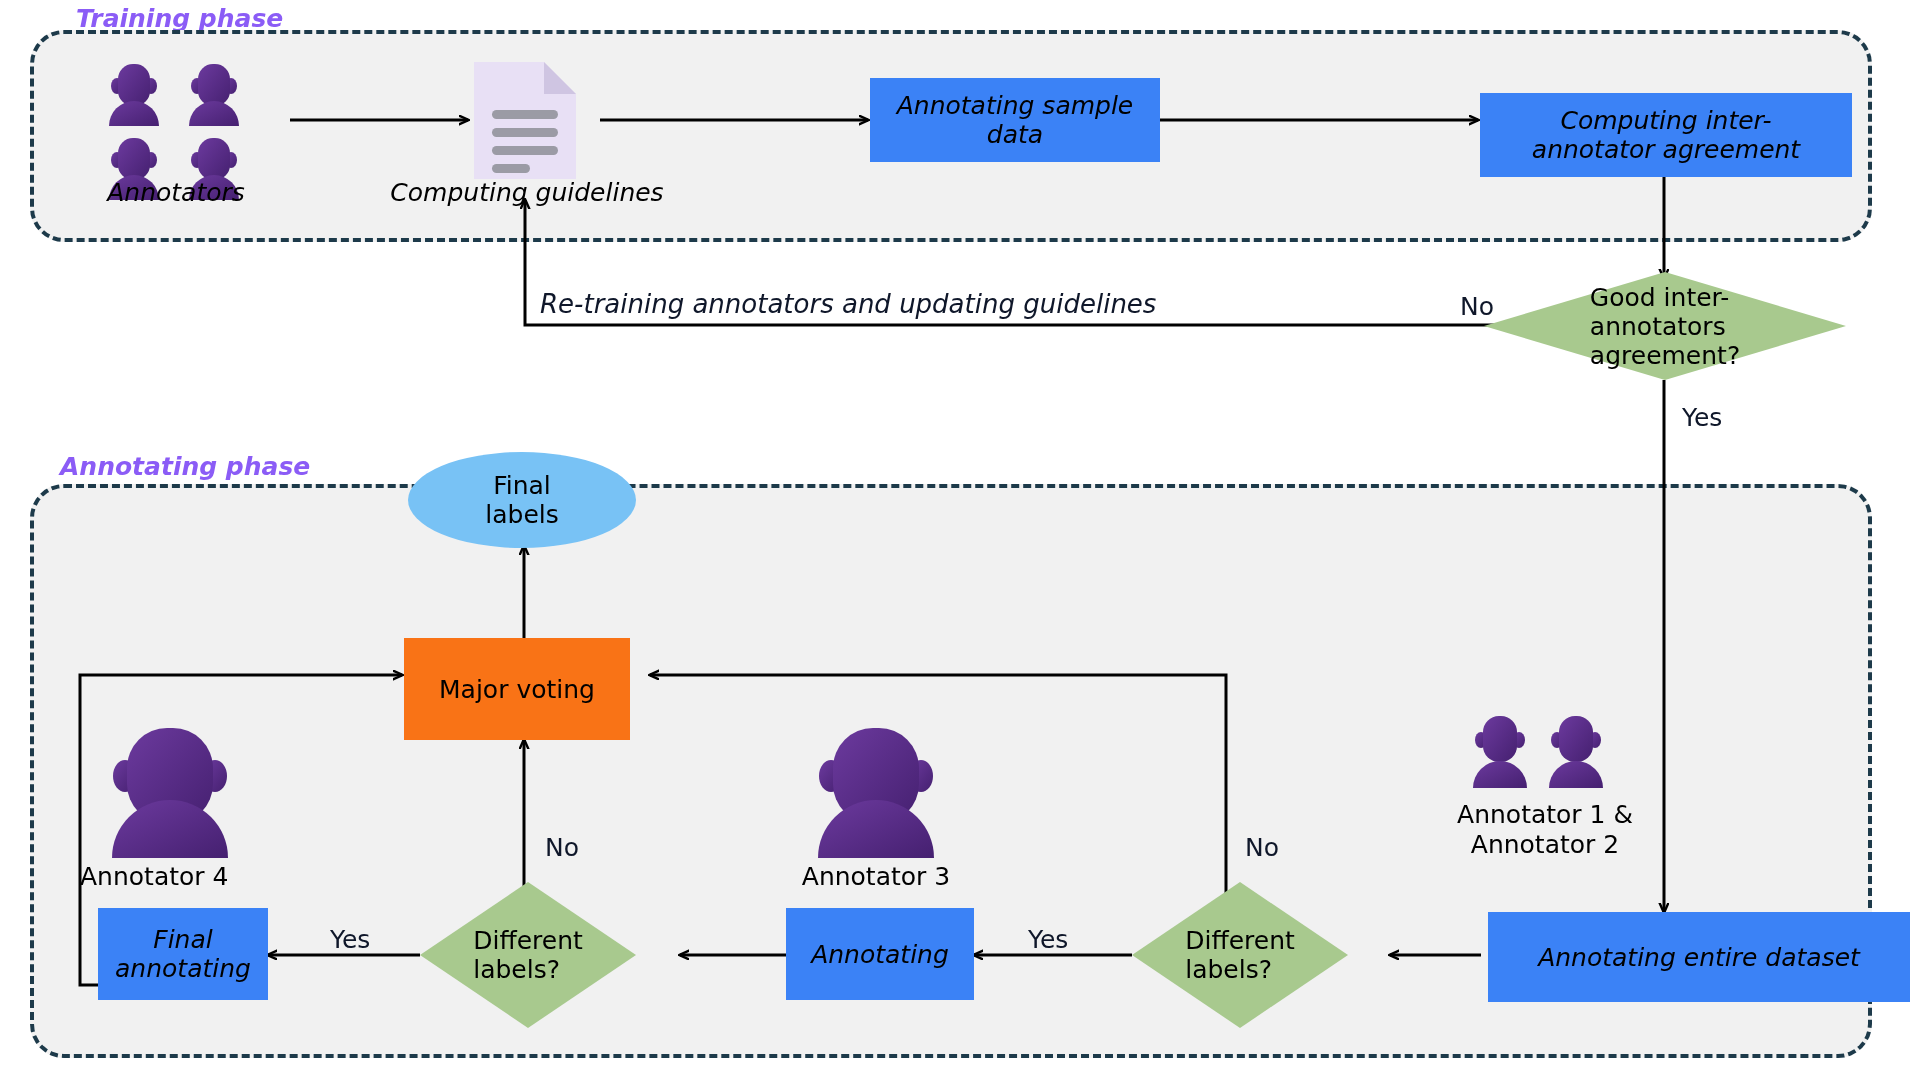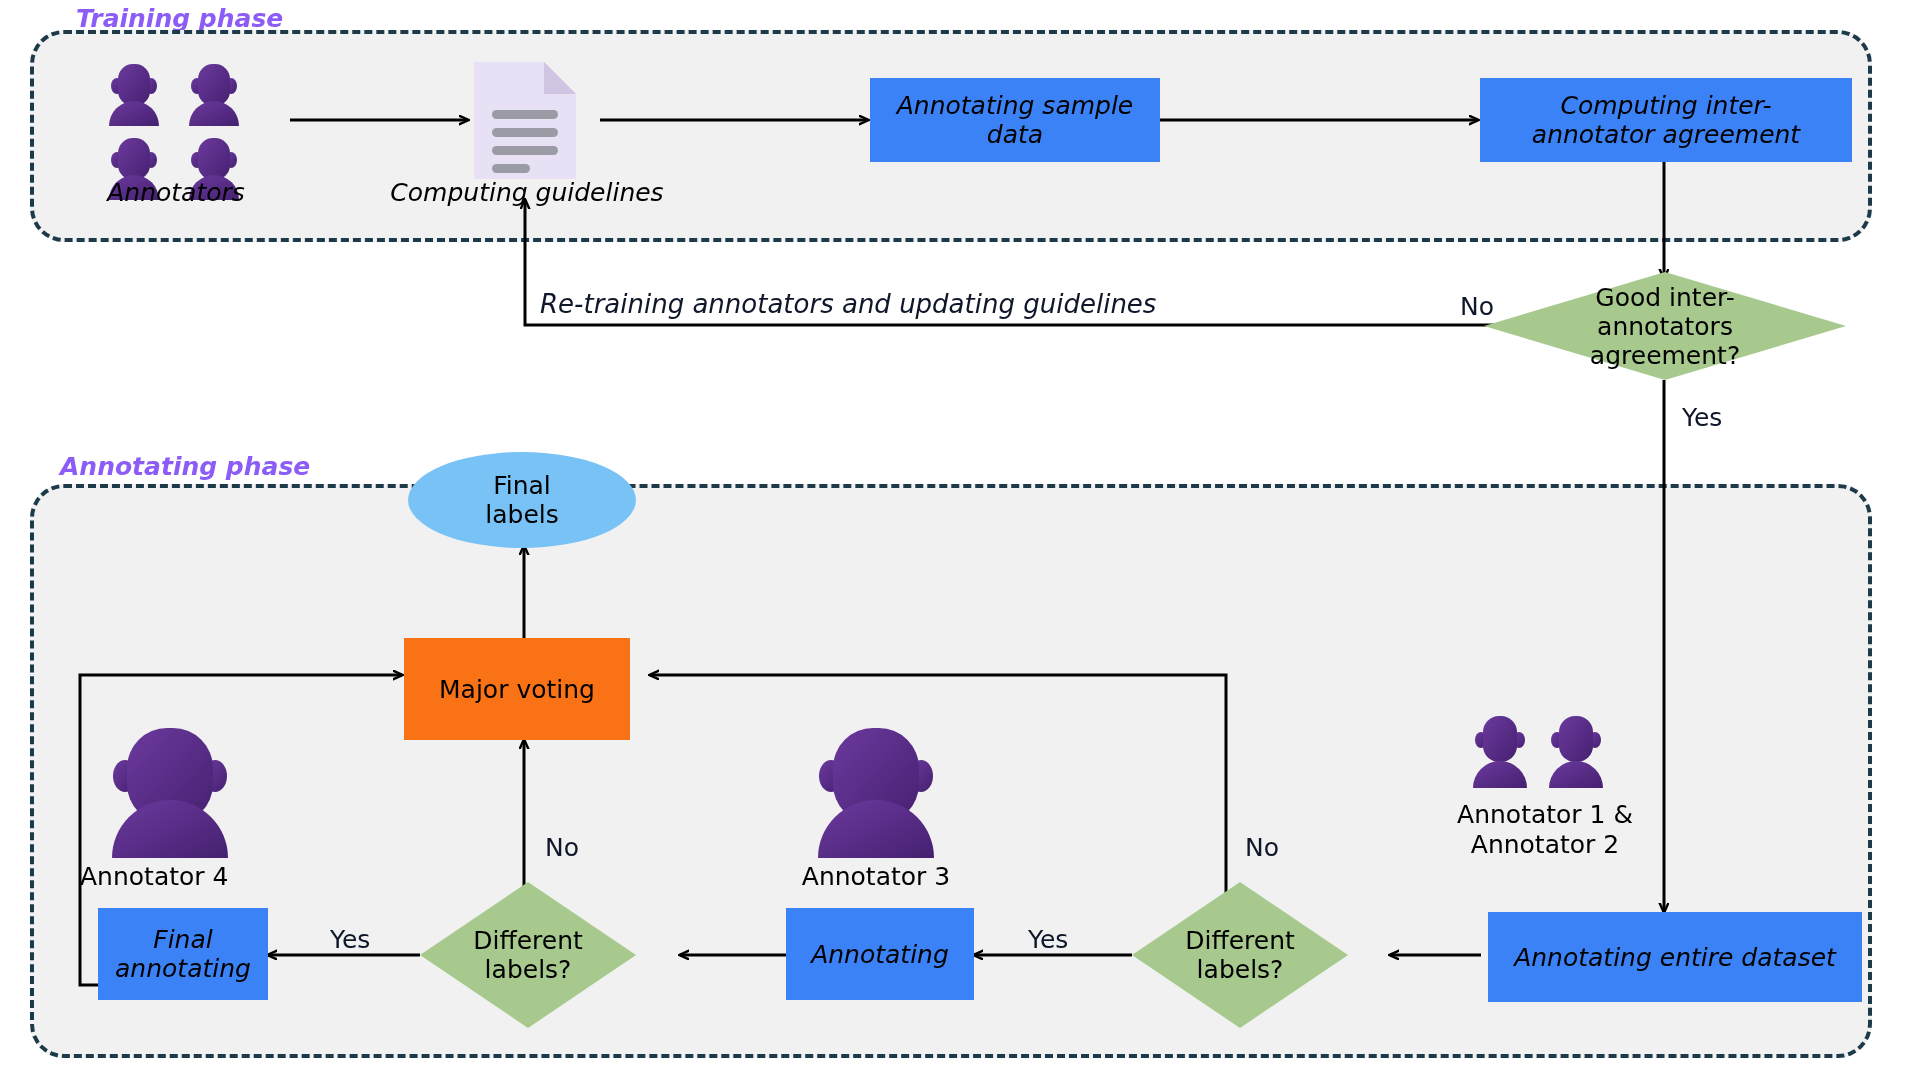--- a/index.html
+++ b/index.html
@@ -81,21 +81,20 @@
     clip-path: polygon(50% 0%, 100% 50%, 50% 100%, 0% 50%);
   }
   .diamond-text {
     position: absolute;
     left: 0; top: 0;
     width: 100%;
     height: 100%;
     display: flex;
     align-items: center;
     justify-content: center;
-    text-align: center;
     font-size: 25px;
     color: #000000;
     line-height: 1.16;
   }
 
   
   .edge-label {
     position: absolute;
     font-size: 25px;
     color: #0f172a;
@@ -224,21 +223,21 @@
         <rect x="22" y="88" width="66" height="9" rx="4.5"></rect>
         <rect x="22" y="106" width="38" height="9" rx="4.5"></rect>
       </g>
     </svg>
   </div>
   <div class="caption italic" style="left:372px; top:178px; width:310px;">Computing guidelines</div>
 
   <div class="node proc" style="left:870px; top:78px; width:290px; height:84px; white-space:pre-line;">Annotating sample
 data</div>
 
-  <div class="node proc" style="left:1480px; top:78px; width:372px; height:84px; white-space:pre-line;">Computing inter-
+  <div class="node proc" style="left:1480px; top:93px; width:372px; height:84px; white-space:pre-line;">Computing inter-
 annotator agreement</div>
 
   <div class="diamond-wrap" style="left:1484px; top:272px; width:362px; height:108px;">
     <div class="diamond-shape"></div>
     <div class="diamond-text" style="white-space:pre-line;">Good inter-
 annotators
 agreement?</div>
   </div>
 
   <div class="edge-label" style="left:1460px; top:292px;">No</div>
@@ -327,15 +326,15 @@
           <ellipse cx="49" cy="28" rx="6" ry="8"></ellipse>
           <rect x="13" y="4" width="34" height="46" rx="16"></rect>
           <path d="M3,76 a27,27 0 0 1 54,0 z"></path>
         </g>
       </g>
     </svg>
   </div>
   <div class="caption" style="left:1450px; top:800px; width:190px;">Annotator 1 &amp;
 Annotator 2</div>
 
-  <div class="node proc" style="left:1488px; top:912px; width:374px; height:90px;">Annotating entire dataset</div>
+  <div class="node proc" style="left:1488px; top:912px; width:422px; height:90px;">Annotating entire dataset</div>
 
 </div>
 
 </body></html>

